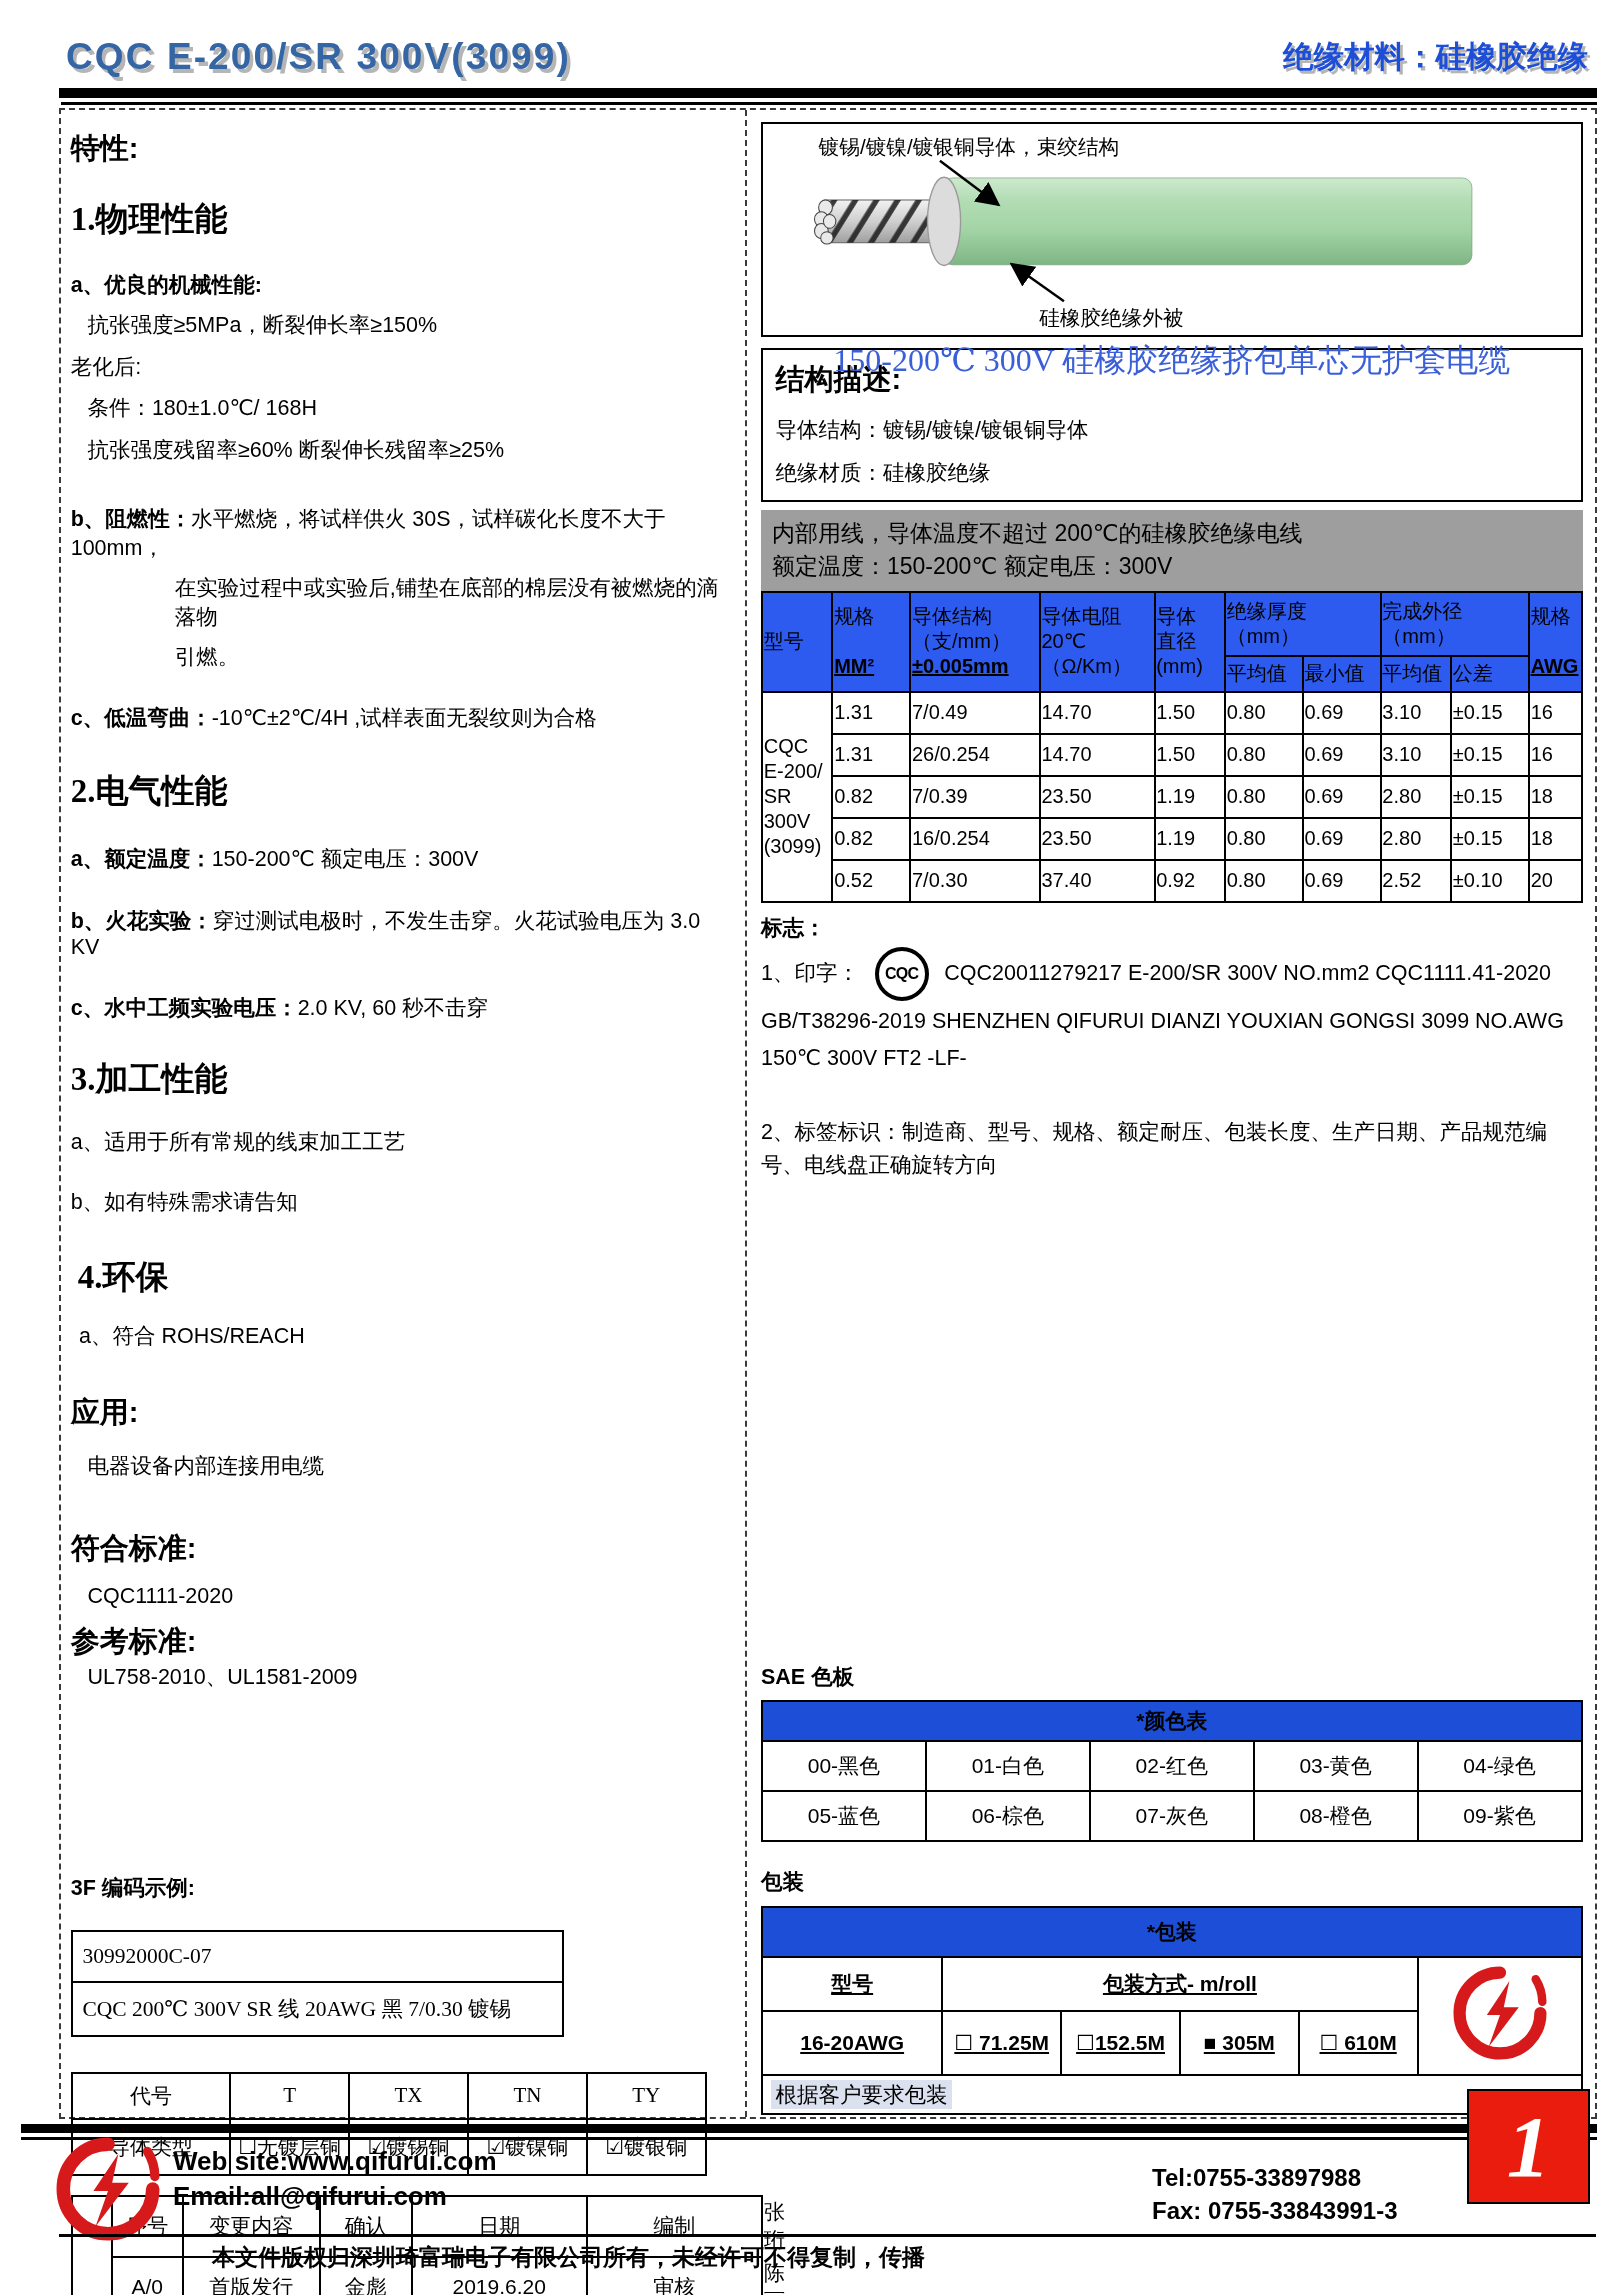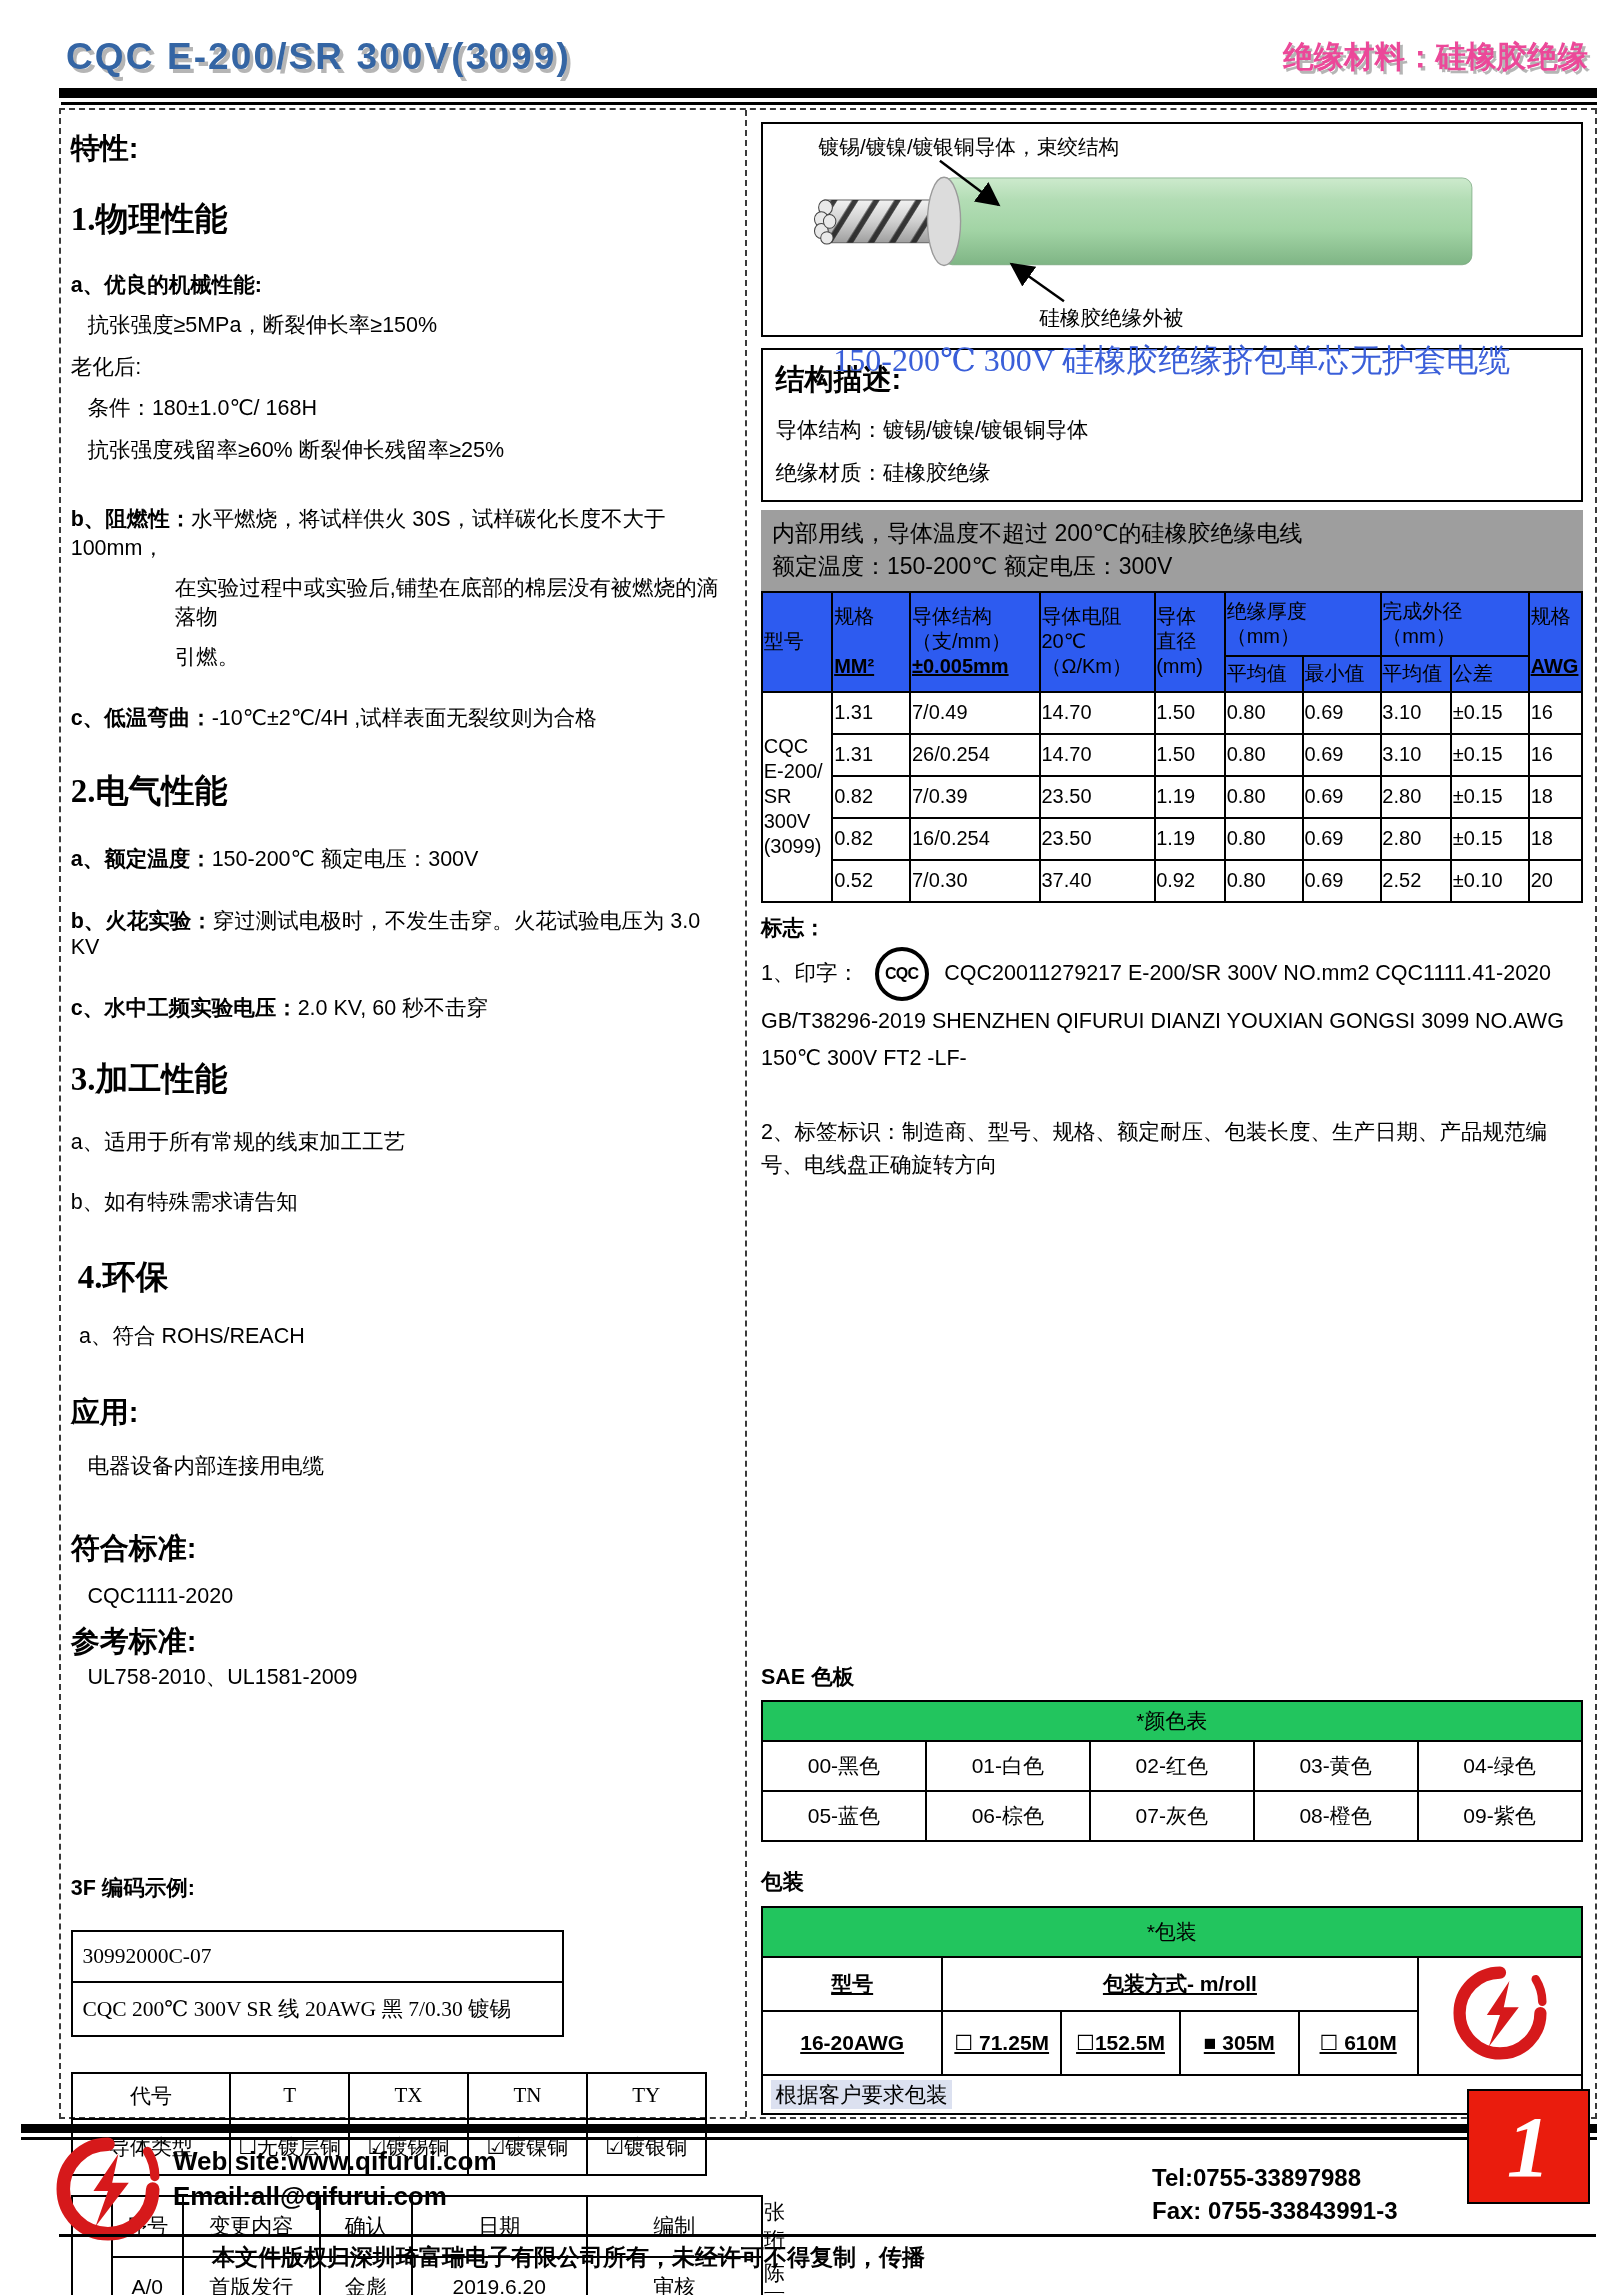--- a/index.html
+++ b/index.html
@@ -3,21 +3,21 @@
 <meta charset="utf-8">
 <style>
   html,body{margin:0;padding:0;background:#e9e9e9;}
   .page{position:relative;width:1623px;height:2295px;background:#fff;margin:0 auto;
         font-family:"Liberation Sans","DejaVu Sans",sans-serif;color:#000;overflow:hidden;}
 
   
   .hdr-bar{display:flex;justify-content:space-between;align-items:flex-end;padding:36px 35px 9.7px 66px;}
   .doc-title{font-size:37px;font-weight:bold;color:#3465a4;letter-spacing:2.1px;
              text-shadow:3.5px 3.5px 0 #b5b5b5;}
-  .doc-sub{font-size:30.5px;font-weight:bold;color:#ec4899;text-shadow:2.8px 2.8px 0 #b5b5b5;text-align:right;}
+  .doc-sub{font-size:30.5px;font-weight:bold;color:#1d4ed8;text-shadow:2.8px 2.8px 0 #b5b5b5;text-align:right;}
   .rule-thick{height:10.4px;background:#000;margin:0 26px 0 59px;}
   .rule-thin{height:2.8px;background:#000;margin:4.2px 26px 0 61px;}
 
   
   .content{display:flex;margin:2.8px 26px 0 59px;height:2011px;
            border:2.1px dashed #3a3a3a;box-sizing:border-box;}
   .col-left{width:686px;box-sizing:border-box;border-right:2.1px dashed #3a3a3a;
             padding:19.4px 18px 0 9.7px;}
   .col-right{flex:1;box-sizing:border-box;padding:12.5px 12.5px 0 14px;}
 
@@ -36,21 +36,21 @@
   .gray-box{background:#9e9e9e;margin-top:8.3px;padding:7px 11px;box-sizing:border-box;
             font-size:23px;line-height:1.45;}
 
   
   table{border-collapse:collapse;}
   .spec{width:100%;table-layout:fixed;margin-top:0px;}
   .spec td{border:2.1px solid #000;font-size:20px;line-height:1.25;padding:0.7px;}
   .spec td.hb{background:#2d5bf0;}
   .colors,.pack,.dh,.rev{width:100%;table-layout:fixed;}
   .colors td,.pack td,.dh td,.rev td{border:2.1px solid #000;text-align:center;font-size:21px;padding:1.4px;}
-  .bluehead{background:#22c55e;font-weight:normal;font-size:22px;}
+  .bluehead{background:#1d4ed8;font-weight:bold;font-size:22px;}
   .note-bg{background:#dce1f0;display:inline-block;padding:0 4.2px;}
   .bold{font-weight:bold;text-decoration:underline;}
 
   .cqc-mark{display:inline-flex;align-items:center;justify-content:center;width:46px;height:46px;
             border:4.2px solid #000;border-radius:50%;font-weight:bold;font-size:16px;
             letter-spacing:-0.7px;vertical-align:middle;margin:0 9.7px;}
 
   
   .footer{position:relative;height:146px;}
   .f-rule1{height:9px;background:#000;margin:5.6px 26px 0 21px;}

